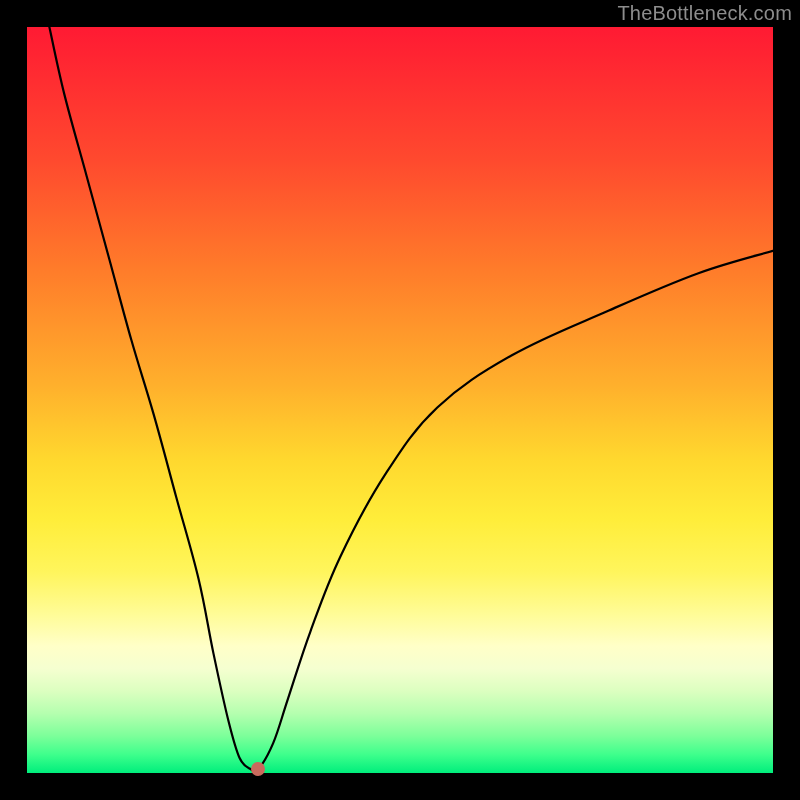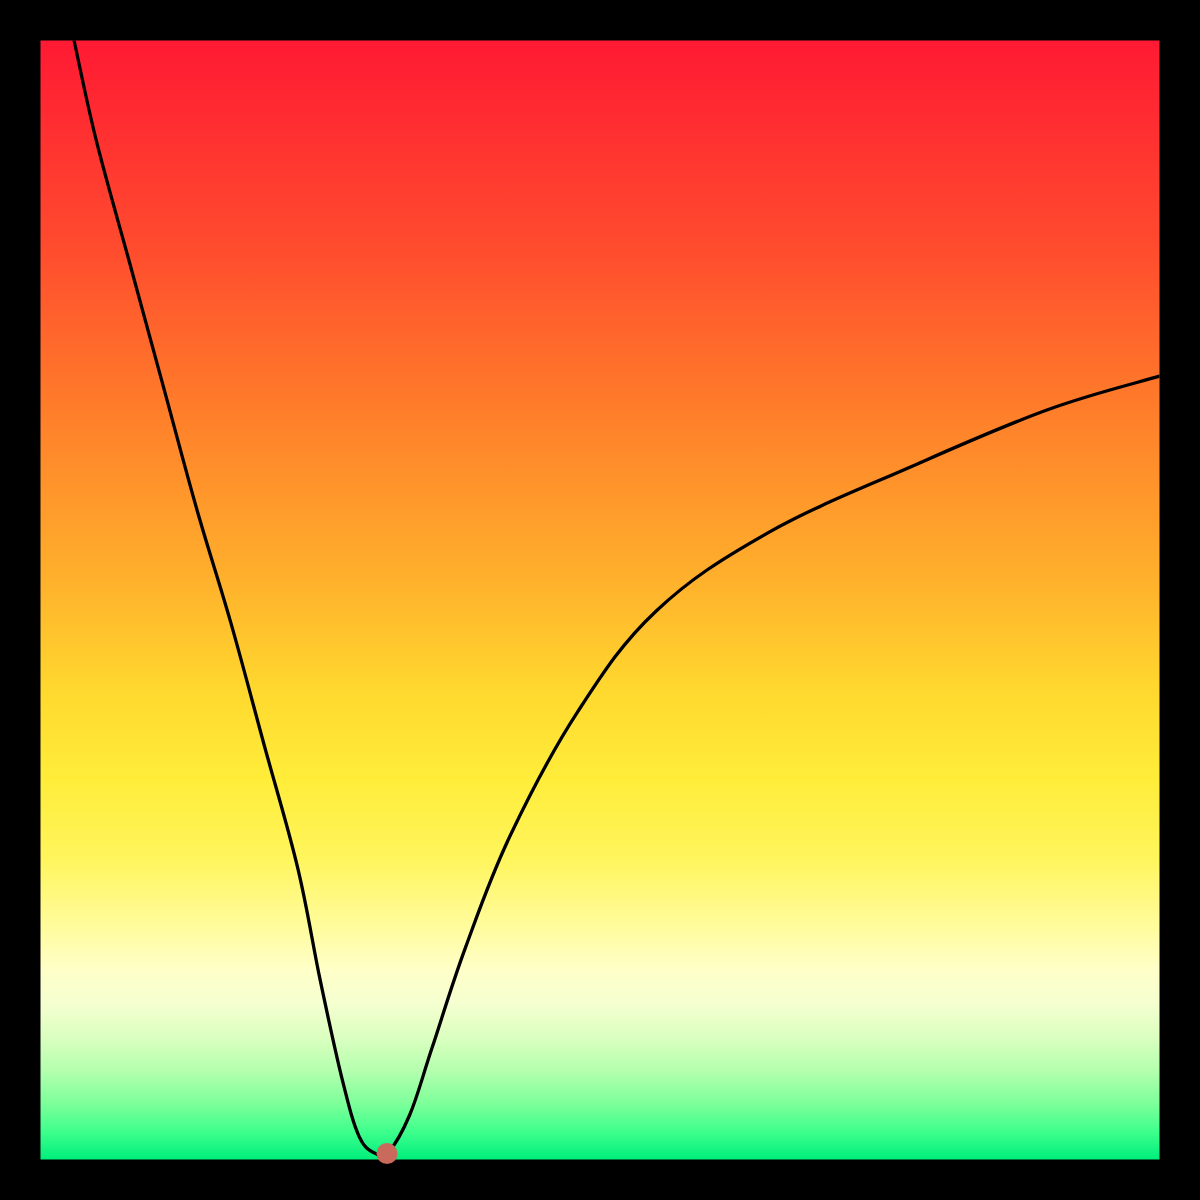--- a/index.html
+++ b/index.html
@@ -74,20 +74,21 @@
     border-radius: 50%;
     background: #c96a5d;
     transform: translate(-50%, -50%);
   }
 </style>
 </head>
 <body>
 
 <div class="stage">
 
+  <div class="watermark">TheBottleneck.com</div>
 
   <div class="plot-area">
     <svg class="curve" viewBox="0 0 746 746" preserveAspectRatio="none">
       <path id="curve-path" d="M 22.38 0 C 25.0656 12.085199999999997, 30.586000000000006 40.284, 37.300000000000004 67.13999999999999 C 44.014 93.99599999999998, 51.6232 119.65839999999993, 59.68 149.19999999999993 C 67.7368 178.74159999999992, 74.00319999999999 201.71839999999997, 82.06 231.26 C 90.11680000000001 260.8016, 96.38320000000002 285.12120000000004, 104.44000000000001 313.32000000000005 C 112.49680000000001 341.51880000000006, 118.76320000000001 359.7212, 126.82000000000001 387.92 C 134.8768 416.1188, 141.1432 440.4384, 149.20000000000002 469.98 C 157.25680000000003 499.52160000000003, 164.866 523.8412, 171.58 552.04 C 178.294 580.2388, 181.1288 601.1268, 186.5 626.64 C 191.8712 652.1532, 196.7202 674.9807999999999, 201.42000000000002 693.78 C 206.11980000000003 712.5792, 208.58159999999998 722.3518, 212.60999999999999 731.08 C 216.6384 739.8082, 220.44299999999998 740.2558, 223.79999999999998 742.27 C 227.15699999999998 744.2841999999999, 227.2316 746.9698, 231.26 742.27 C 235.2884 737.5702, 240.80880000000002 728.9166, 246.18 716.16 C 251.5512 703.4033999999999, 254.38599999999997 691.5419999999999, 261.09999999999997 671.4 C 267.81399999999996 651.258, 274.0804 629.7732, 283.48 604.26 C 292.87960000000004 578.7468, 299.892 557.8588000000001, 313.32 529.6600000000001 C 326.748 501.4612000000001, 340.6236 474.45599999999996, 358.08 447.59999999999997 C 375.53639999999996 420.74399999999997, 387.4724 401.9448, 410.3 380.46 C 433.12760000000003 358.9752, 454.01560000000006 345.6963999999999, 484.90000000000003 328.23999999999995 C 515.7844 310.7836, 548.3100000000001 298.2508, 581.88 283.48 C 615.4499999999999 268.7092, 641.8584 256.9223999999999, 671.4 246.17999999999995 C 700.9416 235.43759999999995, 732.572 227.82840000000004, 746 223.80000000000007"></path>
     </svg>
     <div id="marker-dot" class="dot" style="left: 231.26px; top: 742.27px;"></div>
   </div>
 
 </div>
 

